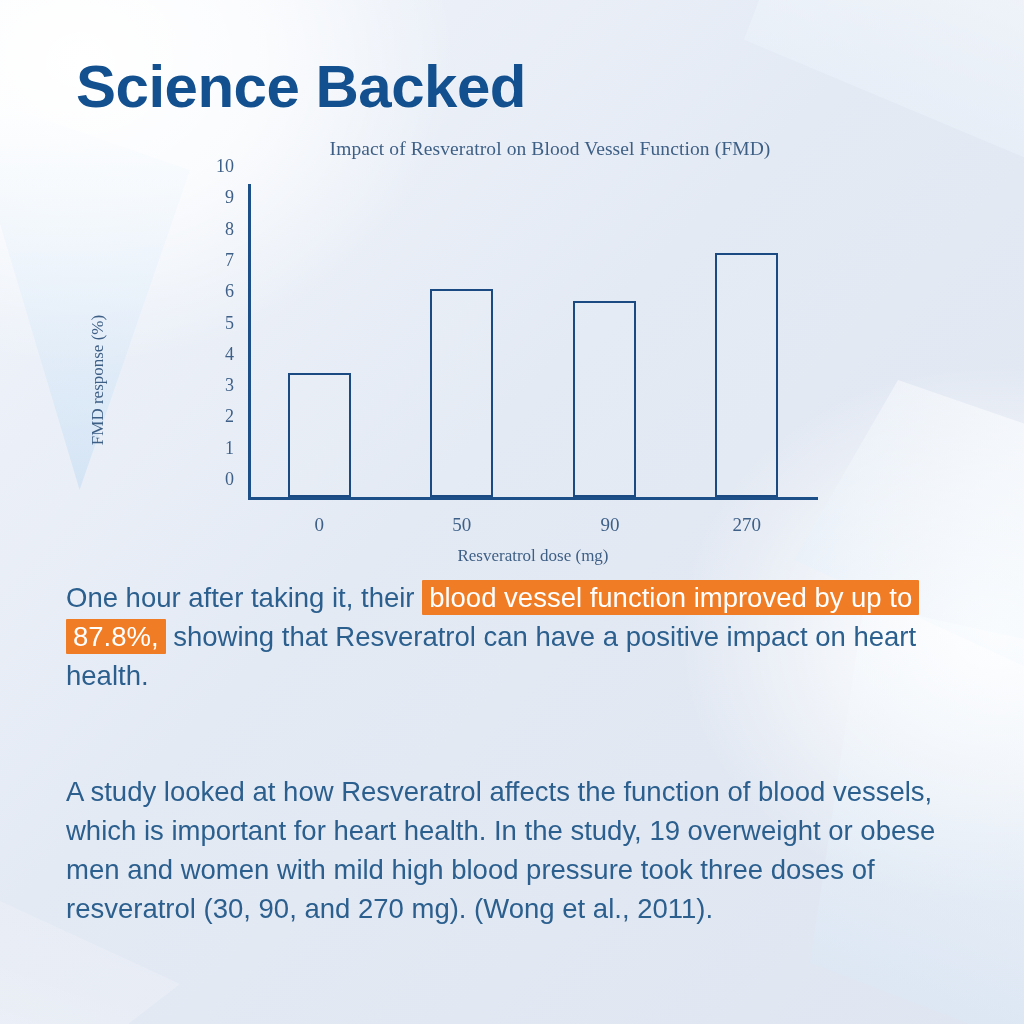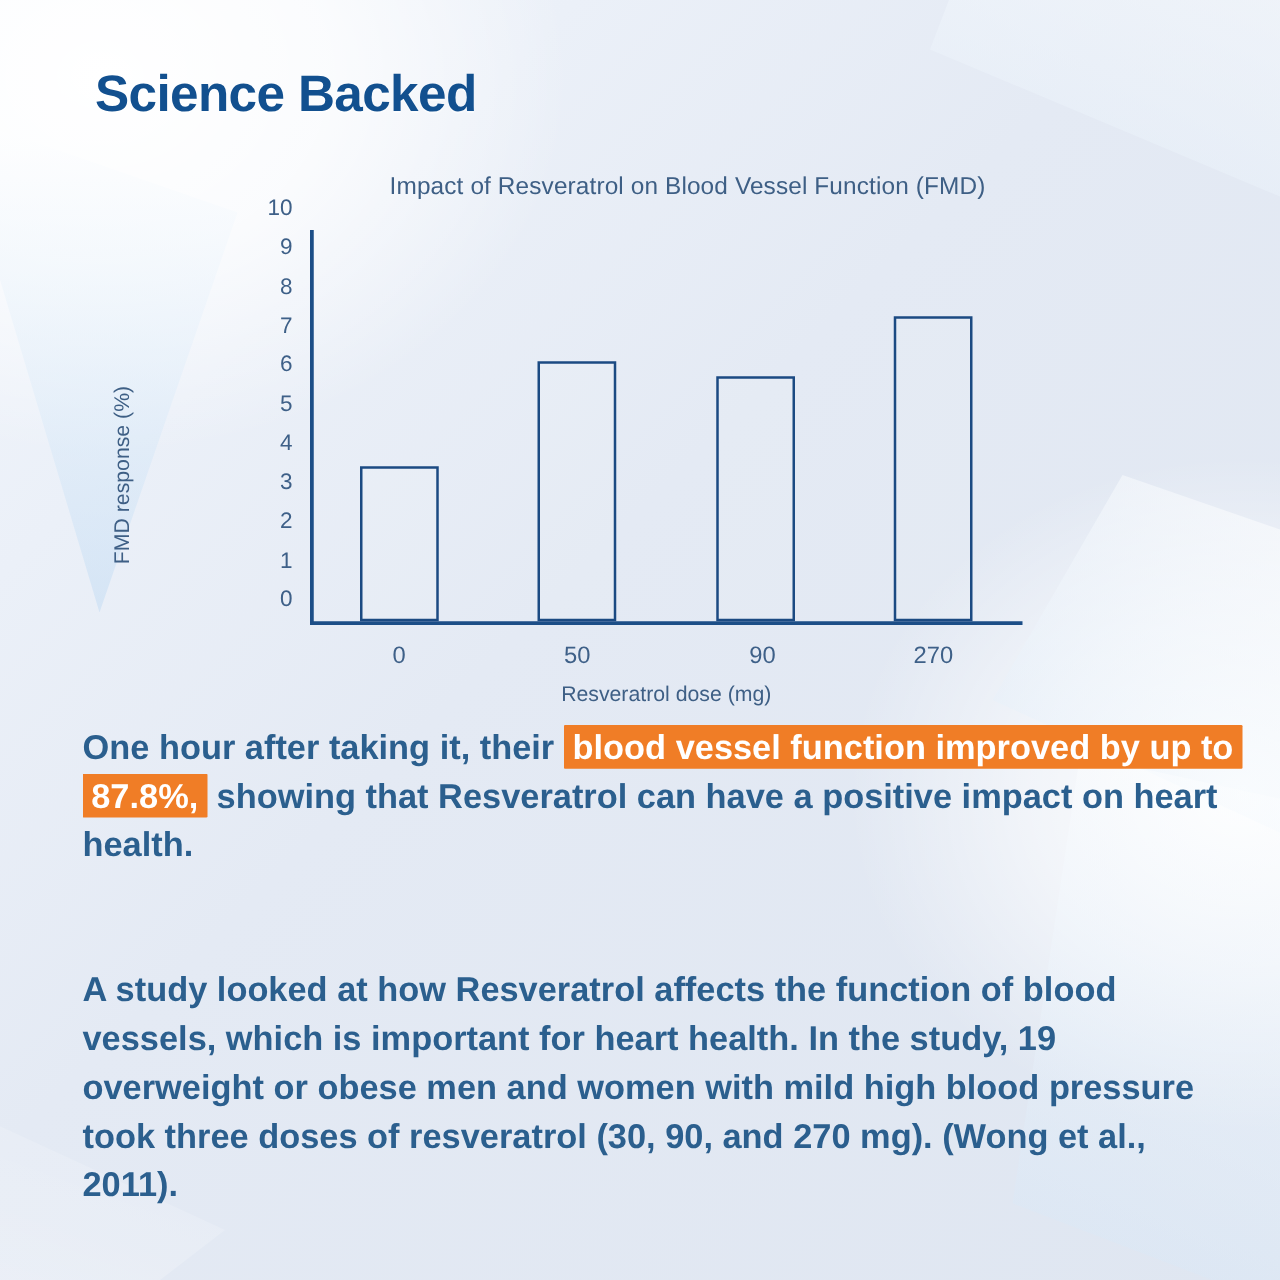--- a/index.html
+++ b/index.html
@@ -47,27 +47,27 @@
     left:-80px;bottom:-80px;width:260px;height:300px;
     background:linear-gradient(20deg, rgba(255,255,255,0.7), rgba(255,255,255,0));
     clip-path:polygon(0% 20%, 100% 60%, 40% 100%, 0% 100%);
     opacity:.5;
   }
 
   .content{position:relative;z-index:3;}
 
   .headline{
     position:absolute;left:76px;top:52px;
-    font-size:41px;font-weight:bold;letter-spacing:-0.5px;
+    font-size:60px;font-weight:bold;letter-spacing:-0.5px;
     color:#12508f;
     text-shadow:0 1px 0 rgba(255,255,255,.5);
   }
 
   
-  .chart-wrap{position:absolute;left:0;top:138px;width:972px;height:440px;}
+  .chart-wrap{position:absolute;left:0;top:138px;width:972px;height:440px;font-family:Liberation Serif, serif;}
   .chart-title{
     position:absolute;left:250px;top:0;width:600px;
     text-align:center;font-size:19.5px;color:#3e5f85;letter-spacing:.1px;
   }
   .ylabel{
     position:absolute;left:-12px;top:232px;width:220px;
     transform:rotate(-90deg);transform-origin:center center;
     text-align:center;font-size:17px;color:#3e5f85;
   }
   .plot{
@@ -98,21 +98,21 @@
 
   
   .section{position:absolute;left:66px;width:930px;}
   .sec-key{top:578px;}
   .sec-ctx{top:772px;}
   .sec-head{
     font-size:24px;font-weight:bold;color:#13528f;margin:0 0 4px 0;
     letter-spacing:.1px;
   }
   .sec-body{
-    font-size:27.5px;line-height:39px;color:#2b5f8e;font-weight:700;
+    font-size:27.5px;line-height:39px;color:#2b5f8e;font-weight:400;
   }
   .hl{
     background:#f07d26;color:#ffffff;
     padding:2px 7px;border-radius:1px;
     box-decoration-break:clone;-webkit-box-decoration-break:clone;
   }
 </style>
 </head>
 <body>
 

